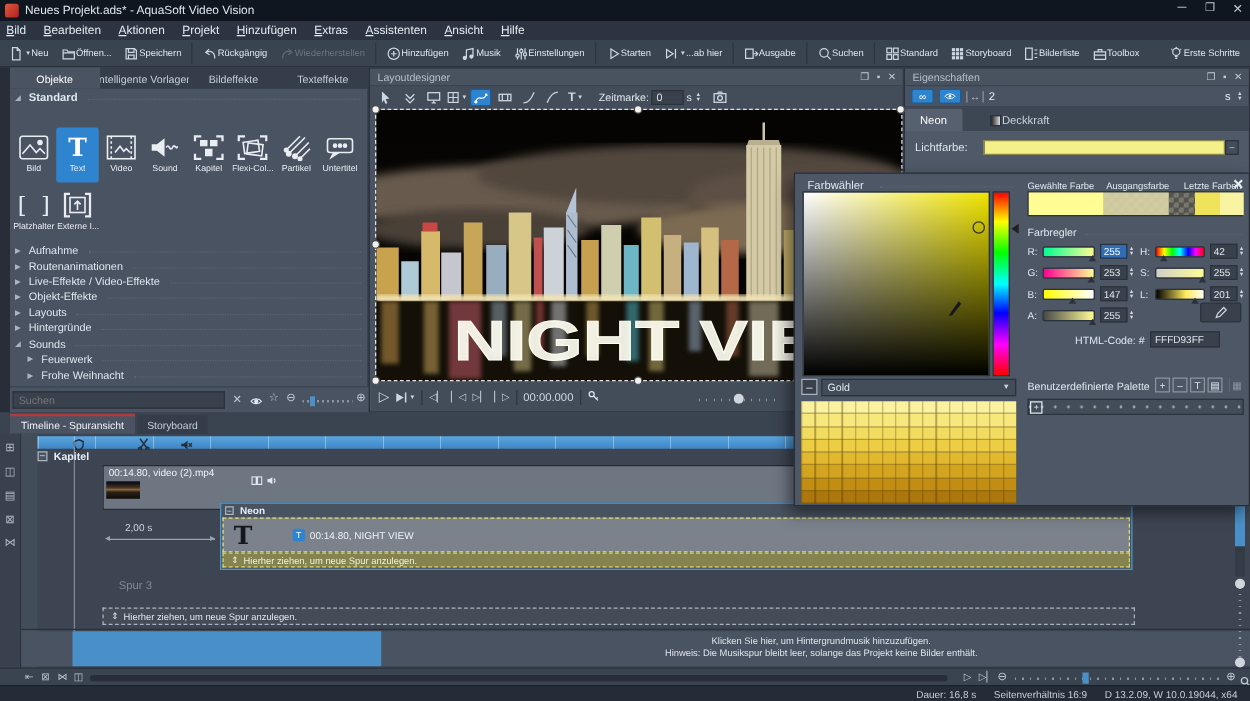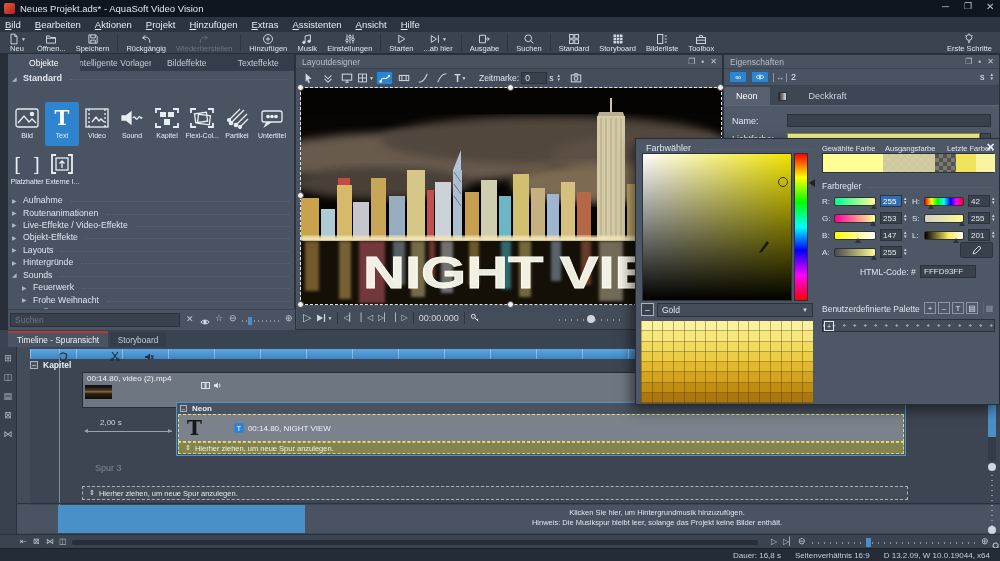--- a/index.html
+++ b/index.html
@@ -6,21 +6,21 @@
   body{margin:0;background:#222}
   #app{position:relative;width:1000px;height:561px;background:#3d4552;font-family:"Liberation Sans",sans-serif;overflow:hidden;color:#e6edf4}
   .abs{position:absolute}.fs8{font-size:8px}
   .dim{color:#c3cdd8}
   
   #titlebar{left:0;top:0;width:1000px;height:17px;background:#10161f;display:flex;align-items:center}
   #menubar{left:0;top:17px;width:1000px;height:15px;background:#2b3440;display:flex;align-items:center;gap:14px;padding-left:5px}
   #menubar span{font-size:9.5px;color:#e4ebf3}
   #menubar span::first-letter{text-decoration:underline}
   #toolbar{left:0;top:32px;width:1000px;height:22px;background:#3a4350;border-bottom:1px solid #262e38;display:flex;align-items:stretch;padding-left:2px}
-  .tbtn{display:flex;flex-direction:column;align-items:center;justify-content:center;padding:0 5px;min-width:30px}
+  .tbtn{display:flex;flex-direction:row;align-items:center;justify-content:center;padding:0 5px;min-width:30px}
   .tbtn .tlabel{font-size:7.5px;color:#dfe6ee;white-space:nowrap;margin-top:-1px}
   .tbtn.disabled .tlabel{color:#6b7582}
   .tbtn svg{width:12px;height:12px;stroke:#cdd7e2;stroke-width:1.3;fill:none}
   .tbtn.disabled svg{stroke:#5f6a77}
   .tsep{width:1px;background:#2c3540;margin:2px 3px}
   .darr{font-size:5px;color:#cdd7e2;margin-left:1px}
   
   .ptitlebar{height:14px;display:flex;align-items:center;background:#49525f;border-bottom:1px solid #3a4350}
   .ptitle{font-size:8.5px;color:#b6bfca;padding-left:6px}
   .pbtns{margin-left:auto;display:flex;gap:6px;padding-right:5px;font-size:8px;color:#c0c8d2}
@@ -636,30 +636,26 @@
       <span style="font-size:8px;color:#cfd6de;border-left:1px solid #8b95a1;border-right:1px solid #8b95a1;padding:0 2px">↔</span>
       <span style="font-size:9px;color:#e8eef5">2</span>
       <span style="margin-left:auto;font-size:9px;color:#e8eef5">s</span>
       <span class="spin">
           <span>▲</span>
           <span>▼</span>
         </span>
     </div>
     <div style="height:20px;display:flex;align-items:flex-end;background:#3d4653;border-bottom:1px solid #5a6472">
       <div style="height:18px;padding:0 12px;background:#56606e;display:flex;align-items:center;font-size:9px;color:#fff;border-radius:2px 2px 0 0">Neon</div>
-      <div style="height:18px;padding:0 8px;display:flex;align-items:center;gap:22px;font-size:9px;color:#c9d2dc">
+      <div style="height:18px;padding:0 22px;display:flex;align-items:center;gap:1px;font-size:9px;color:#c9d2dc">
         <span style="width:9px;height:9px;background:linear-gradient(90deg,#222,#ddd);border:1px solid #2b323c"></span>
         <span>Deckkraft</span>
       </div>
     </div>
     <div style="background:#4f5967;height:100%">
-      <div style="display:flex;align-items:center;padding:8px 8px 0 8px">
-        <span style="width:55px;font-size:9px;color:#dfe7ef">Name:</span>
-        <input class="sunken" style="flex: 1 1 0%; height: 13px; color: rgb(223, 231, 239); font-size: 8.5px; padding-left: 3px; font-family: &quot;Liberation Sans&quot;, sans-serif;" value="">
-      </div>
       <div style="display:flex;align-items:center;padding:6px 8px 0 8px">
         <span style="width:55px;font-size:9px;color:#dfe7ef">Lichtfarbe:</span>
         <span style="flex:1;height:12px;background:#f4f08a;border:1px solid #8a8a50"></span>
         <span style="width:11px;height:12px;background:#434c59;border:1px solid #2b323c;color:#cfd6de;font-size:7px;display:flex;align-items:center;justify-content:center">‒</span>
       </div>
     </div>
   </div>
 
   <div class="abs" style="left:0;top:330px;width:1000px;height:218px;background:#3d4552">
     <div style="height:17px;background:#3a4350;display:flex;align-items:flex-end">

